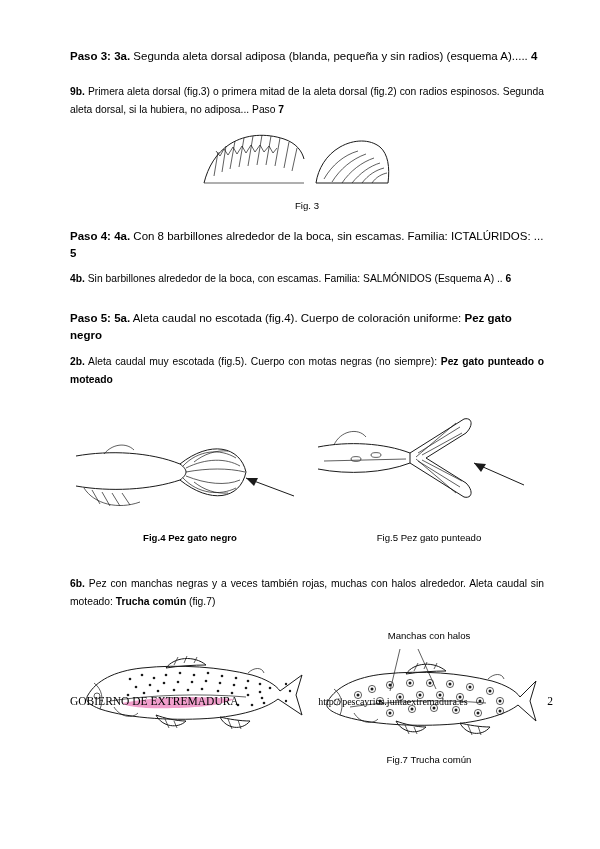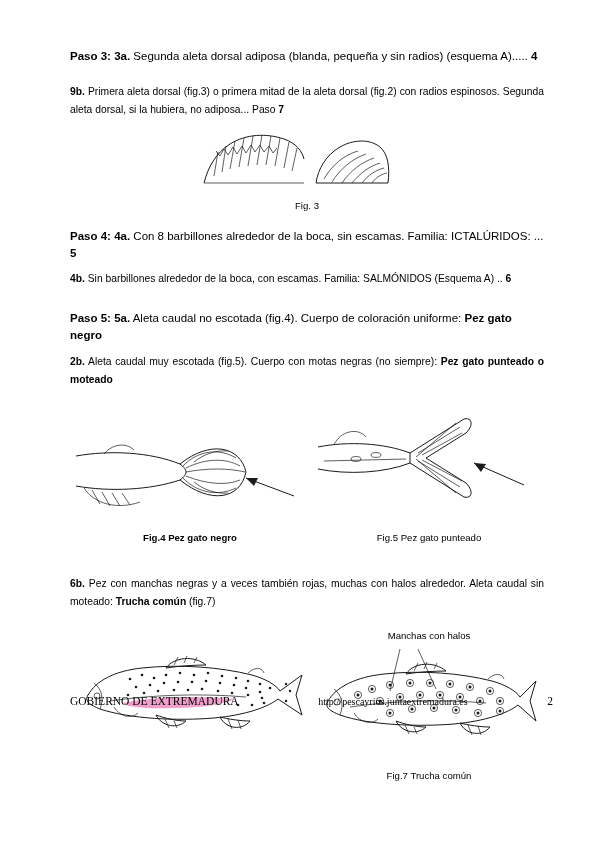--- a/index.html
+++ b/index.html
@@ -369,21 +369,21 @@
           <circle class="dot" cx="142" cy="65" r="1.5"></circle>
             <circle class="ln-thin" cx="142" cy="65" r="3.6"></circle>
           <circle class="dot" cx="164" cy="68" r="1.5"></circle>
             <circle class="ln-thin" cx="164" cy="68" r="3.6"></circle>
           <circle class="dot" cx="186" cy="66" r="1.5"></circle>
             <circle class="ln-thin" cx="186" cy="66" r="3.6"></circle>
           <circle class="dot" cx="44" cy="50" r="1.5"></circle>
             <circle class="ln-thin" cx="44" cy="50" r="3.6"></circle>
         </g>
       </svg>
-      <div class="fig-cap" style="margin-top:24px;">Fig.7 Trucha común</div>
+      <div class="fig-cap" style="margin-top:8px;">Fig.7 Trucha común</div>
     </div>
   </div>
 
   <div class="footer">
     <span class="gob">GOBIERNO DE EXTREMADURA</span>
     <span class="url">http://pescayrios.juntaextremadura.es</span>
     <span class="pg">2</span>
   </div>
 
 </div>

